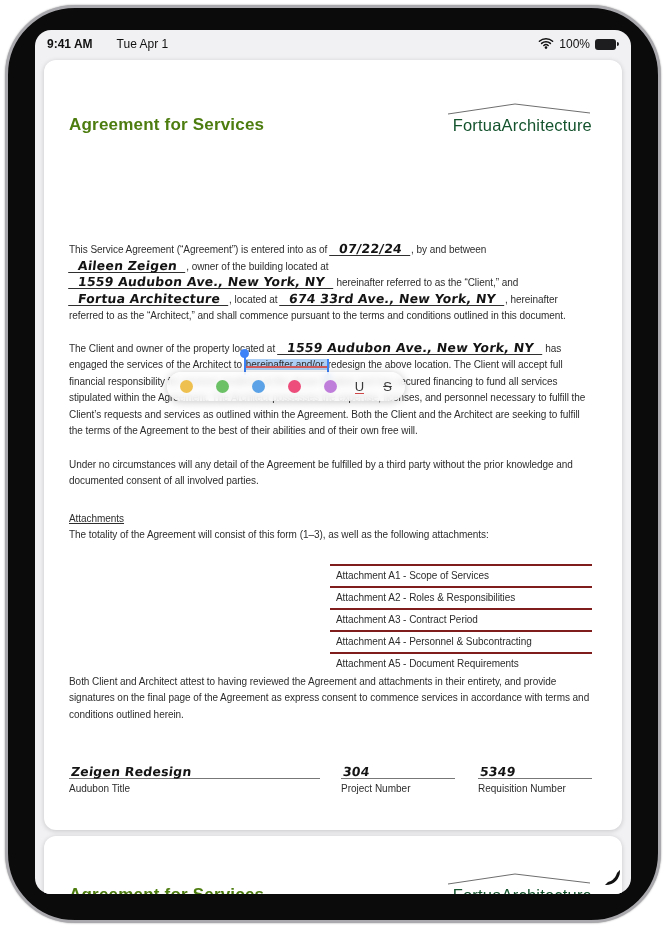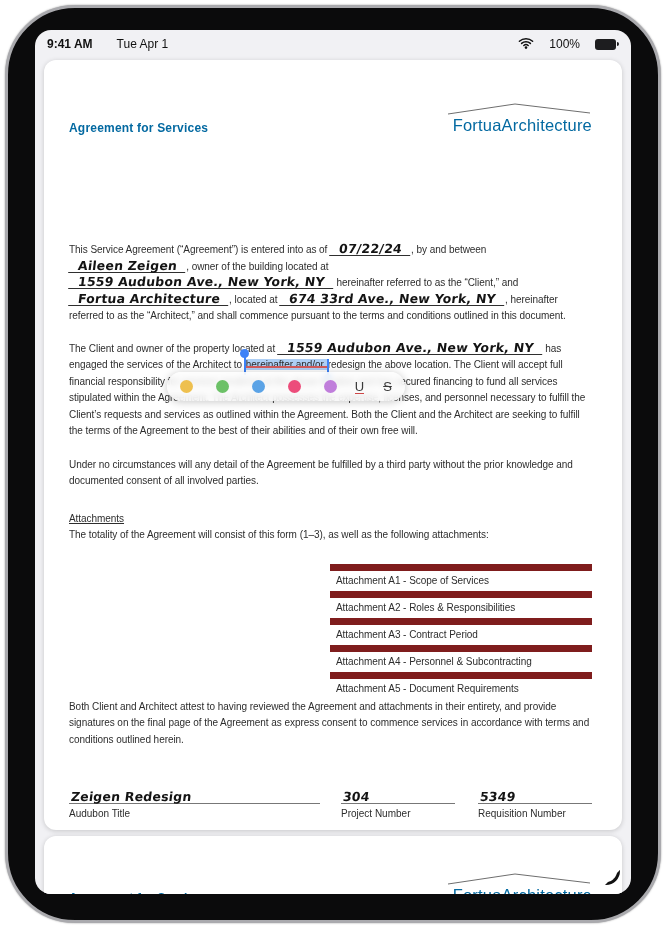--- a/index.html
+++ b/index.html
@@ -12,36 +12,36 @@
             box-shadow:0 0 2px rgba(0,0,0,.4); }
   .screen { position:absolute; left:35px; top:30px; width:596px; height:864px;
             background:#f1f1f4; border-radius:16px; overflow:hidden; }
 
   
   .statusbar { position:absolute; left:0; top:0; width:100%; height:28px;
                display:flex; align-items:center; justify-content:space-between;
                padding:0 12px; font-size:12px; color:#111; }
   .sb-left { display:flex; gap:24px; align-items:center; }
   .sb-time { font-weight:700; }
-  .sb-right { display:flex; gap:15px; align-items:center; }
+  .sb-right { display:flex; gap:5px; align-items:center; }
   .batt { display:flex; align-items:center; }
   .batt-body { width:21px; height:11px; background:#1d1d1f; border-radius:3px; }
   .batt-nub { width:2px; height:4px; background:#1d1d1f; border-radius:0 2px 2px 0; margin-left:1px; }
 
   
   .page { position:absolute; left:9px; width:578px; background:#fff; border-radius:12px;
           box-shadow:0 1px 5px rgba(0,0,0,.18); }
   .page1 { top:30px; height:770px; padding:42px 30px 0 25px; }
   .page2 { top:806px; height:120px; padding:36px 30px 0 25px; }
 
   .doc-header { display:flex; justify-content:space-between; align-items:flex-end; }
-  .doc-title { font-size:12px; font-weight:700; letter-spacing:.2px; color:#0369a1; }
+  .doc-title { font-size:17px; font-weight:700; letter-spacing:.2px; color:#4d7c0f; }
   .logo { display:flex; flex-direction:column; align-items:flex-end; }
   .logo-roof { margin-bottom:1px; }
-  .logo-text { font-size:16.5px; font-weight:500; letter-spacing:.2px; color:#0369a1; }
+  .logo-text { font-size:16.5px; font-weight:500; letter-spacing:.2px; color:#14532d; }
 
   .body-text { font-size:10px; line-height:16.5px; letter-spacing:-.05px; color:#2d2d2d; width:523px; }
   .p1 { margin-top:107px; }
   .p2 { margin-top:16px; }
   .p3 { margin-top:17px; }
   .att-head { margin-top:21px; text-decoration:underline; }
 
   .fill { display:inline-block; border-bottom:1.2px solid #2f2f2f; padding:0 9px;
           font-family:"DejaVu Sans", sans-serif; font-size:12.5px; line-height:13px;
           font-weight:700; color:#141414; transform:skewX(-7deg); letter-spacing:.2px;
@@ -63,21 +63,21 @@
                  -webkit-backdrop-filter:blur(3px); backdrop-filter:blur(3px); }
   .dot { width:13px; height:13px; border-radius:50%; margin-right:23px; flex:none; }
   .dot-yellow{background:#eec04f} .dot-green{background:#6cc167} .dot-blue{background:#5ba3e6}
   .dot-pink{background:#ec4d7b} .dot-purple{background:#c07edb; margin-right:18px;}
   .tb-txt { font-size:13px; font-weight:500; color:#3a3a3a; line-height:13px; }
   .tb-u { border-bottom:1.6px solid #cf4747; margin-right:19px; }
   .tb-s { text-decoration:line-through; }
 
   
   .att-table { width:262px; margin:20px 0 0 auto; }
-  .att-row { border-top:7px solid #7f1d1d; padding:3px 0 3px 6px;
+  .att-row { border-top:2px solid #7f1d1d; padding:3px 0 3px 6px;
              font-size:10px; line-height:14px; letter-spacing:-.05px; color:#2d2d2d; }
 
   
   .fields { display:flex; margin-top:37px; width:523px; }
   .field { display:flex; flex-direction:column; }
   .f-title { width:251px; margin-right:21px; }
   .f-num   { width:114px; margin-right:23px; }
   .f-req   { width:114px; }
   .f-value { height:19px; border-bottom:1px solid #777; display:flex; align-items:flex-end; }
   .f-value .fill { border-bottom:none; padding:0 2px; }

